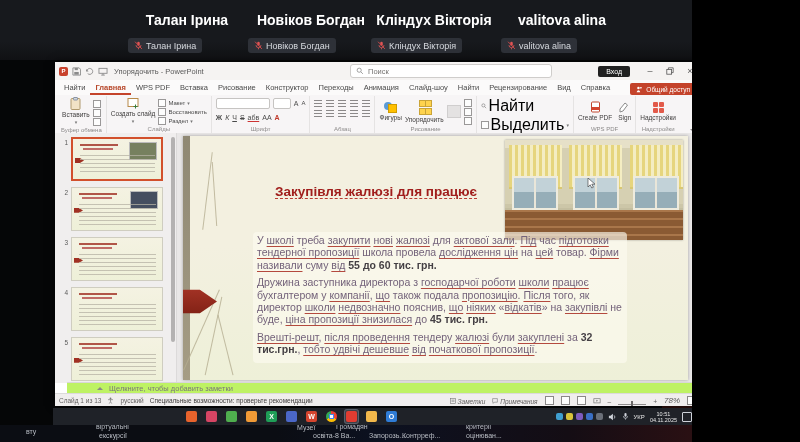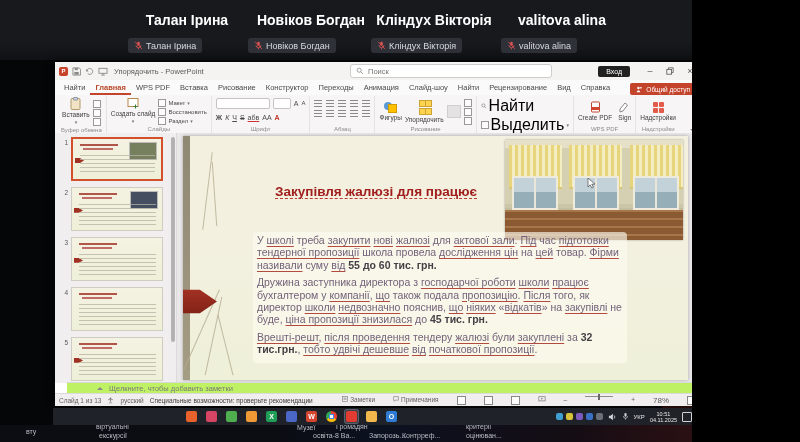--- a/index.html
+++ b/index.html
@@ -137,21 +137,21 @@
   
   .notes{position:absolute;left:12px;right:0;bottom:12px;height:11px;background:#bef264;
     border-top:1px solid #d9d7d7;display:flex;align-items:center;gap:6px;
     padding-left:30px;font-size:7.5px;color:#7a7878;}
   .ncaret{width:0;height:0;border-left:3px solid transparent;border-right:3px solid transparent;
     border-bottom:3px solid #8a8888;}
   .status{position:absolute;left:0;right:0;bottom:0;height:12px;background:#f0eeee;
     border-top:1px solid #dcdada;display:flex;align-items:center;gap:6px;padding:0 4px;
     font-size:6.5px;color:#605e5e;overflow:hidden;}
   .sb-strong{color:#3c3a3a;}
-  .s-right{margin-left:auto;display:flex;align-items:flex-start;gap:18px;}
+  .s-right{margin-left:auto;display:flex;align-items:flex-end;gap:7px;font-style:italic;}
   .sb-item{display:flex;align-items:center;gap:2px;white-space:nowrap;}
   .vic{width:7px;height:7px;border:1px solid #8a8888;background:#fdfdfd;}
   .slider{width:28px;height:1px;background:#8f8d8d;position:relative;}
   .knob{position:absolute;left:13px;top:-3px;width:2px;height:7px;background:#6a6868;}
   .zpm{font-size:8px;color:#5a5858;}
   
   .taskbar{position:absolute;left:53px;top:408px;width:647px;height:17px;
     background:rgba(32,35,41,.97);}
   .apps{position:absolute;left:112px;top:0;height:17px;display:flex;align-items:center;gap:7px;}
   .tb-slot{display:flex;align-items:center;justify-content:center;padding:1px;border-radius:2px;}

